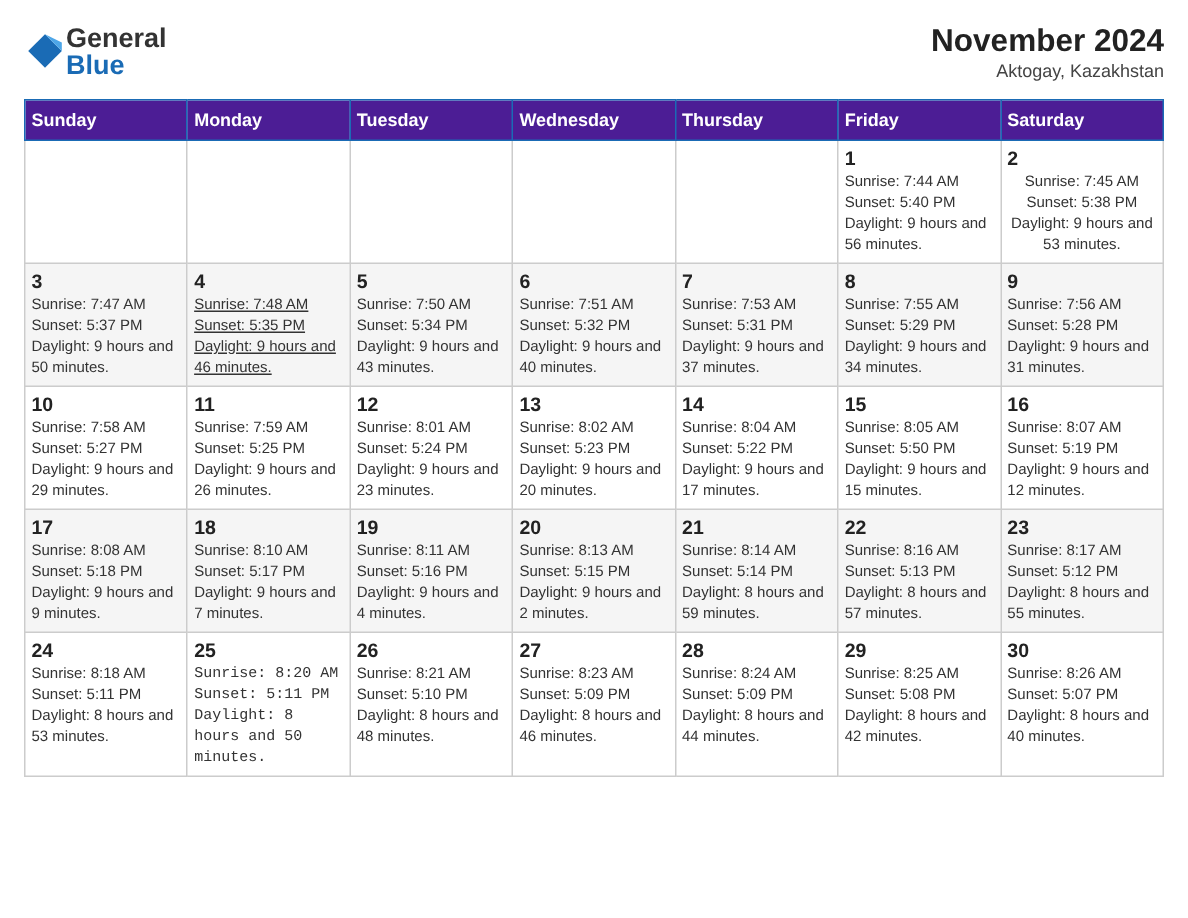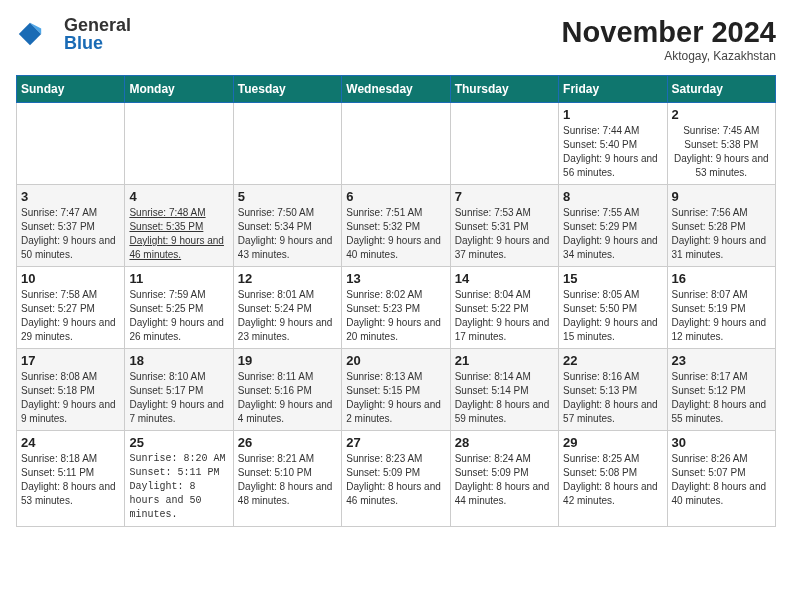--- a/index.html
+++ b/index.html
@@ -12,21 +12,21 @@
     }
     .header {
       display: flex;
       justify-content: space-between;
       align-items: flex-start;
       margin-bottom: 12px;
     }
     .logo {
       display: flex;
       align-items: center;
-      gap: 20px;
+      gap: 0;
     }
     .logo-text-general {
       font-size: 18px;
       font-weight: bold;
       color: #333;
       line-height: 1;
     }
     .logo-text-blue {
       font-size: 18px;
       font-weight: bold;
@@ -34,36 +34,36 @@
       line-height: 1;
     }
     .logo-icon {
       width: 28px;
       height: 28px;
     }
     .title-block {
       text-align: right;
     }
     .title-block h1 {
-      font-size: 29px;
+      font-size: 21px;
       font-weight: bold;
       color: #222;
     }
     .title-block h2 {
       font-size: 12px;
       color: #444;
       font-weight: normal;
     }
     .calendar {
       width: 100%;
       border-collapse: collapse;
       font-size: 10.5px;
     }
     .calendar thead th {
-      background-color: #0f766e;
+      background-color: #4c1d95;
       color: #fff;
       padding: 6px 4px;
       text-align: left;
       font-size: 12px;
       border: 1px solid #1a6bb5;
     }
     .calendar tbody td {
       vertical-align: top;
       border: 1px solid #ccc;
       padding: 4px;

